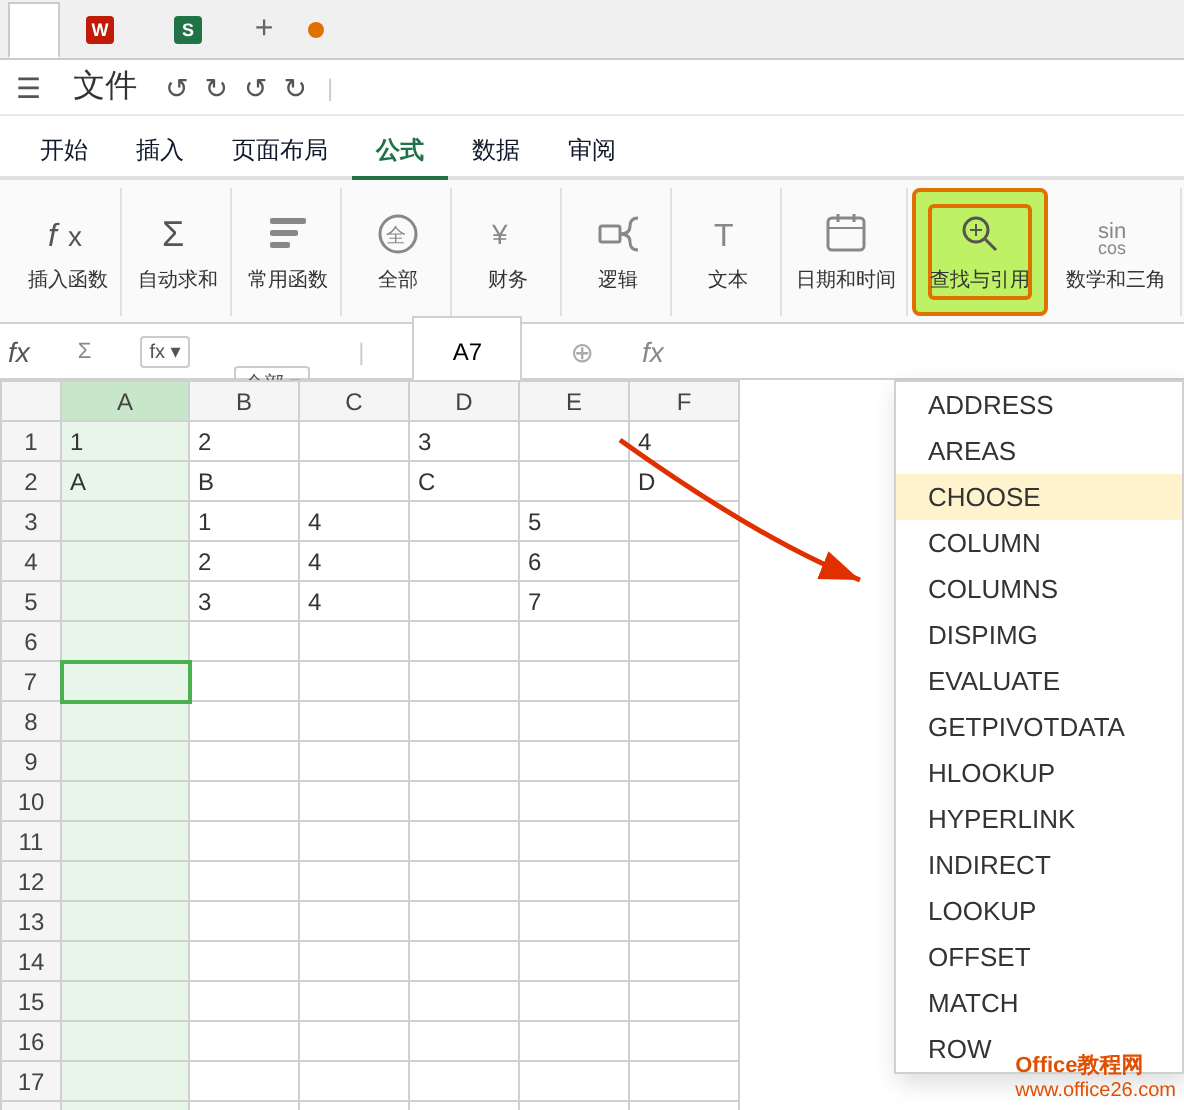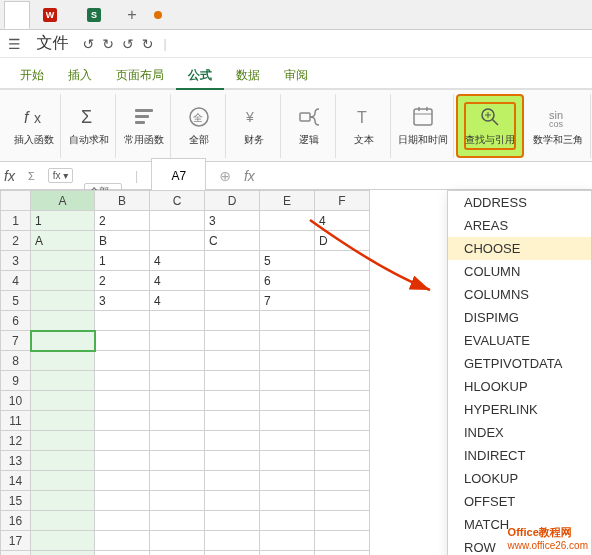--- a/index.html
+++ b/index.html
@@ -68,21 +68,21 @@
       display: flex;
       align-items: flex-end;
       height: 32px;
       padding: 0 8px;
       border-bottom: 2px solid #e0e0e0;
     }
     .ribbon-tab {
       padding: 4px 12px;
       font-size: 12px;
       cursor: pointer;
-      color: #4d7c0f;
+      color: #0f172a;
       border-bottom: 2px solid transparent;
       margin-bottom: -2px;
     }
     .ribbon-tab.active {
       color: #217346;
       border-bottom: 2px solid #217346;
       font-weight: bold;
     }
     .ribbon-content {
       display: flex;
@@ -122,21 +122,21 @@
     .ribbon-btn svg { margin-bottom: 2px; }
     .ribbon-btn-label { font-size: 10px; margin-top: 2px; white-space: nowrap; }
 
     
     .formula-bar {
       display: flex;
       align-items: center;
       height: 28px;
       border-bottom: 1px solid #d0d0d0;
       padding: 0 4px;
-      gap: 9px;
+      gap: 20px;
     }
     .cell-ref {
       width: 60px;
       height: 36px;
       border: 1px solid #d0d0d0;
       padding: 0 4px;
       font-size: 12px;
       text-align: center;
     }
     .formula-input {
@@ -562,21 +562,20 @@
         <div class="dropdown-item">ADDRESS</div>
         <div class="dropdown-item">AREAS</div>
         <div class="dropdown-item highlighted">CHOOSE</div>
         <div class="dropdown-item">COLUMN</div>
         <div class="dropdown-item">COLUMNS</div>
         <div class="dropdown-item">DISPIMG</div>
         <div class="dropdown-item">EVALUATE</div>
         <div class="dropdown-item">GETPIVOTDATA</div>
         <div class="dropdown-item">HLOOKUP</div>
         <div class="dropdown-item">HYPERLINK</div>
-        <div class="dropdown-item">INDEX</div>
         <div class="dropdown-item">INDIRECT</div>
         <div class="dropdown-item">LOOKUP</div>
         <div class="dropdown-item">OFFSET</div>
         <div class="dropdown-item">MATCH</div>
         <div class="dropdown-item">ROW</div>
       </div>
   </div>
 
   <svg style="position:absolute;top:0;left:0;width:100%;height:100%;pointer-events:none;z-index:50;">
 

